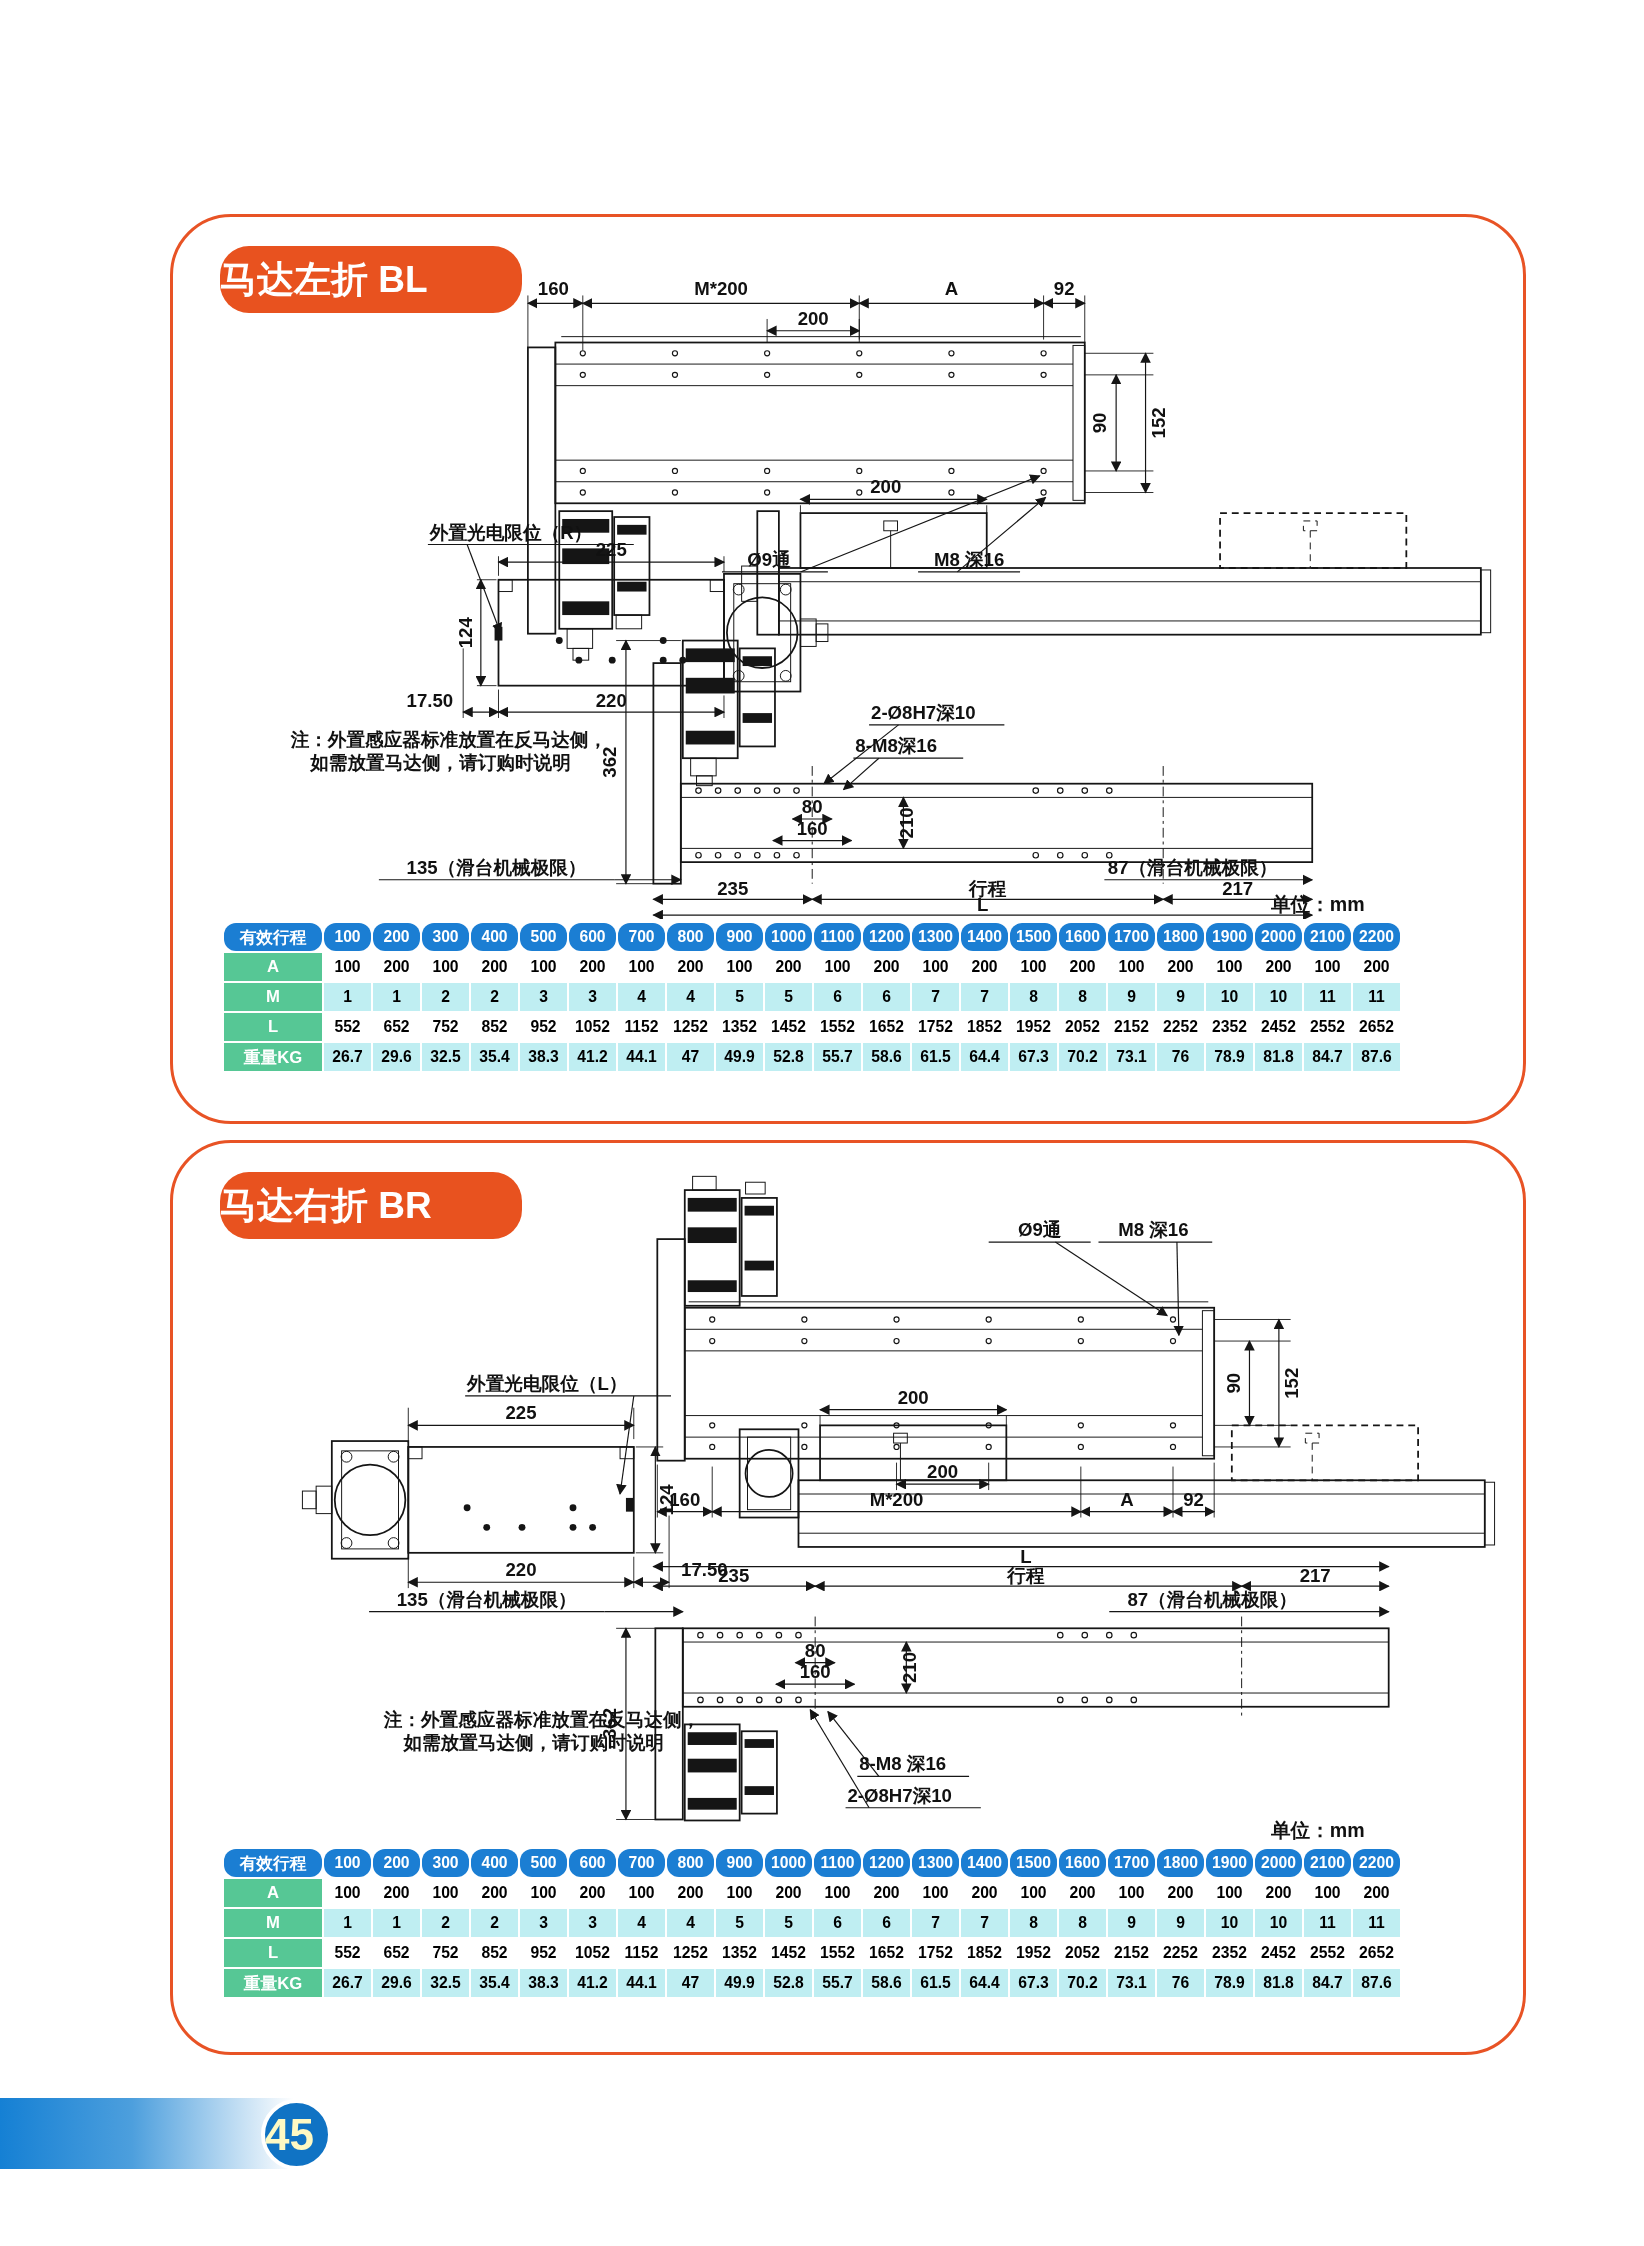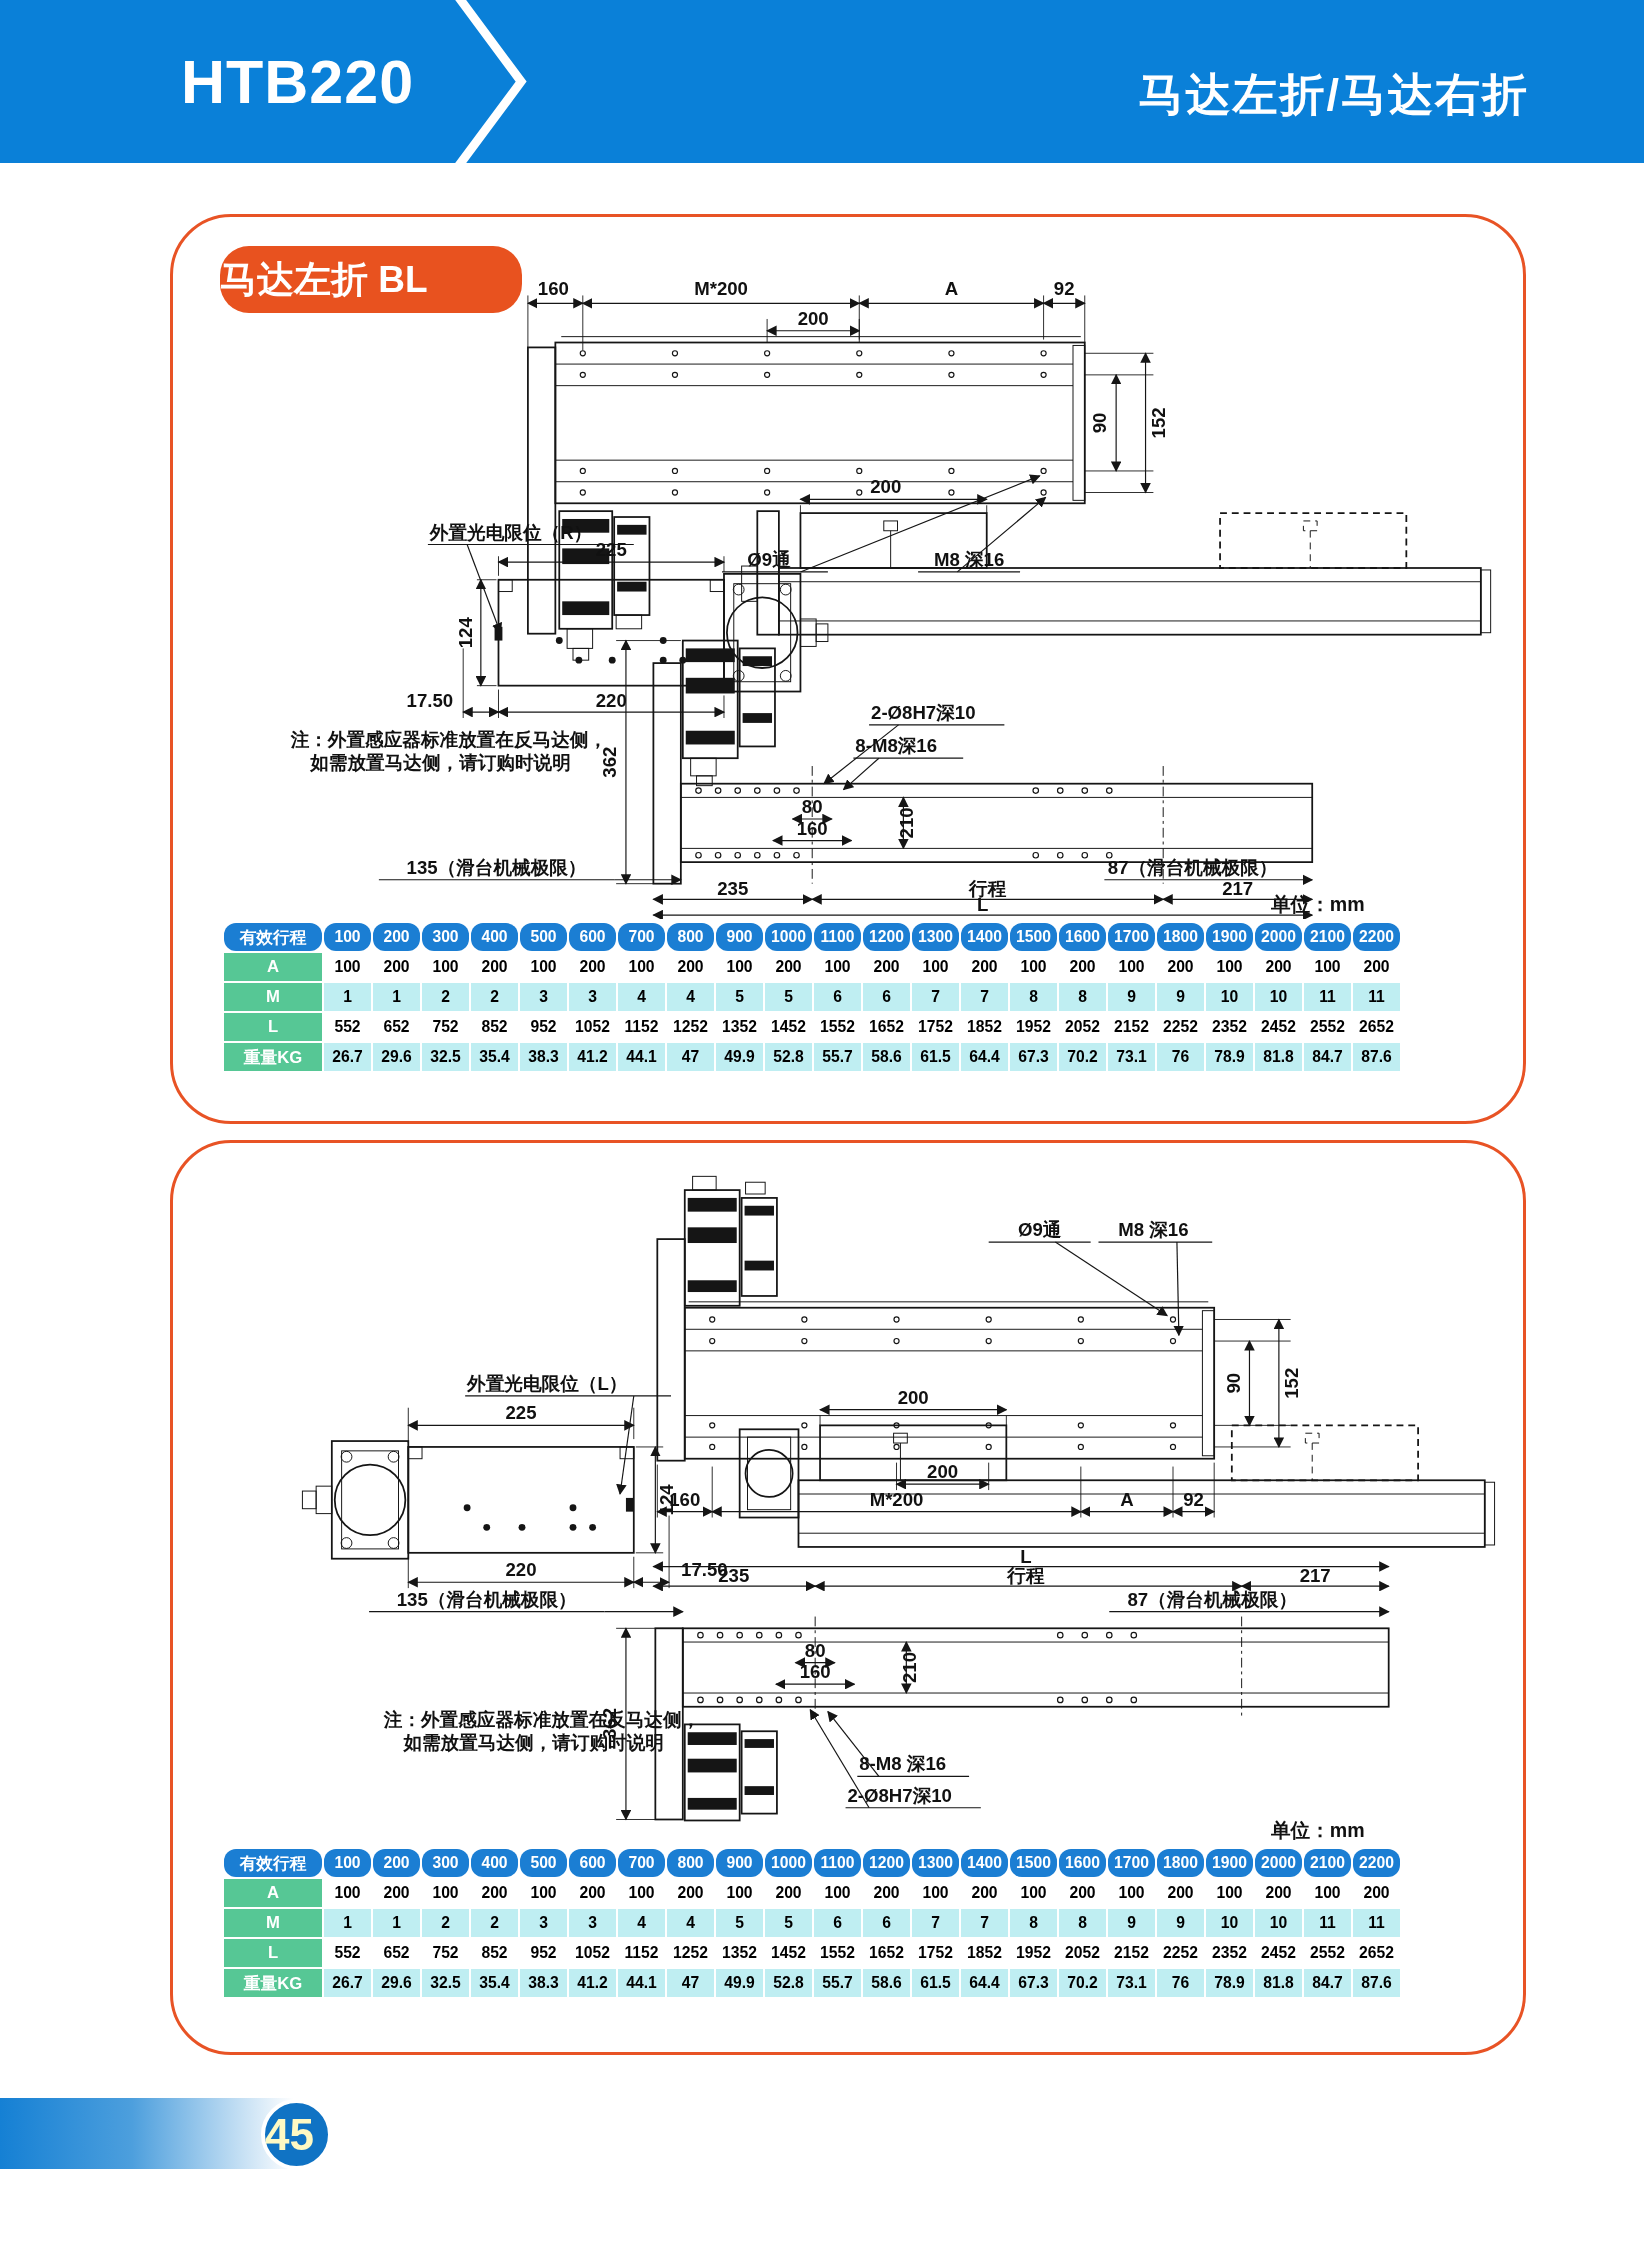--- a/index.html
+++ b/index.html
@@ -47,27 +47,20 @@
         background:linear-gradient(to right,#1580d4 0%,#4d9fdd 45%,rgba(255,255,255,0) 100%);}
   #badge{position:absolute;left:261px;top:2099px;width:63px;height:63px;border-radius:50%;
          background:#1073c4;border:4.9px solid #fff;color:#fef9c3;font-size:44px;font-weight:bold;
          line-height:63px;}
 </style>
 </head>
 <body>
 
 <div id="page">
 
-  <div id="hdr">
-    <div class="model">HTB220</div>
-    <svg class="chev" width="127" height="167" viewBox="0 0 130 170">
-      <polyline points="14,-6 80,83 14,172" stroke="#ffffff" stroke-width="9" fill="none"></polyline>
-    </svg>
-    <div class="ttl">马达左折/马达右折</div>
-  </div>
 
   <div class="panel" id="panelBL">
     <svg class="draw" width="1350" height="702" viewBox="0 0 1377 716">
       <defs>
         <marker id="ar0" viewBox="0 0 10 10" refX="9" refY="5" markerWidth="9" markerHeight="9" orient="auto-start-reverse">
           <path d="M0,0L10,5L0,10z" fill="#151515"></path>
         </marker>
       </defs>
 
       <g>
@@ -647,20 +640,21 @@
         <line class="dl" x1="698" y1="646" x2="812" y2="646"></line>
         <line class="dl" x1="720" y1="646" x2="668" y2="580" marker-end="url(#ar1)"></line>
         <text class="t ts" x="688" y="672">2-Ø8H7深10</text>
         <line class="dl" x1="686" y1="678" x2="824" y2="678"></line>
         <line class="dl" x1="710" y1="678" x2="650" y2="578" marker-end="url(#ar1)"></line>
         <text class="t ts" x="215" y="595" font-size="18">注：外置感应器标准放置在反马达侧，</text>
         <text class="t ts" x="235" y="618" font-size="18">如需放置马达侧，请订购时说明</text>
       </g>
     </svg>
 
+    <div class="pill">马达右折 BR</div>
     <div class="unit">单位：mm</div>
     <div class="twrap">
         <table class="spec">
           <tbody>
             <tr>
               <td class="hb corner">有效行程</td>
               <td class="hb dc">100</td>
               <td class="hb dc">200</td>
               <td class="hb dc">300</td>
               <td class="hb dc">400</td>

